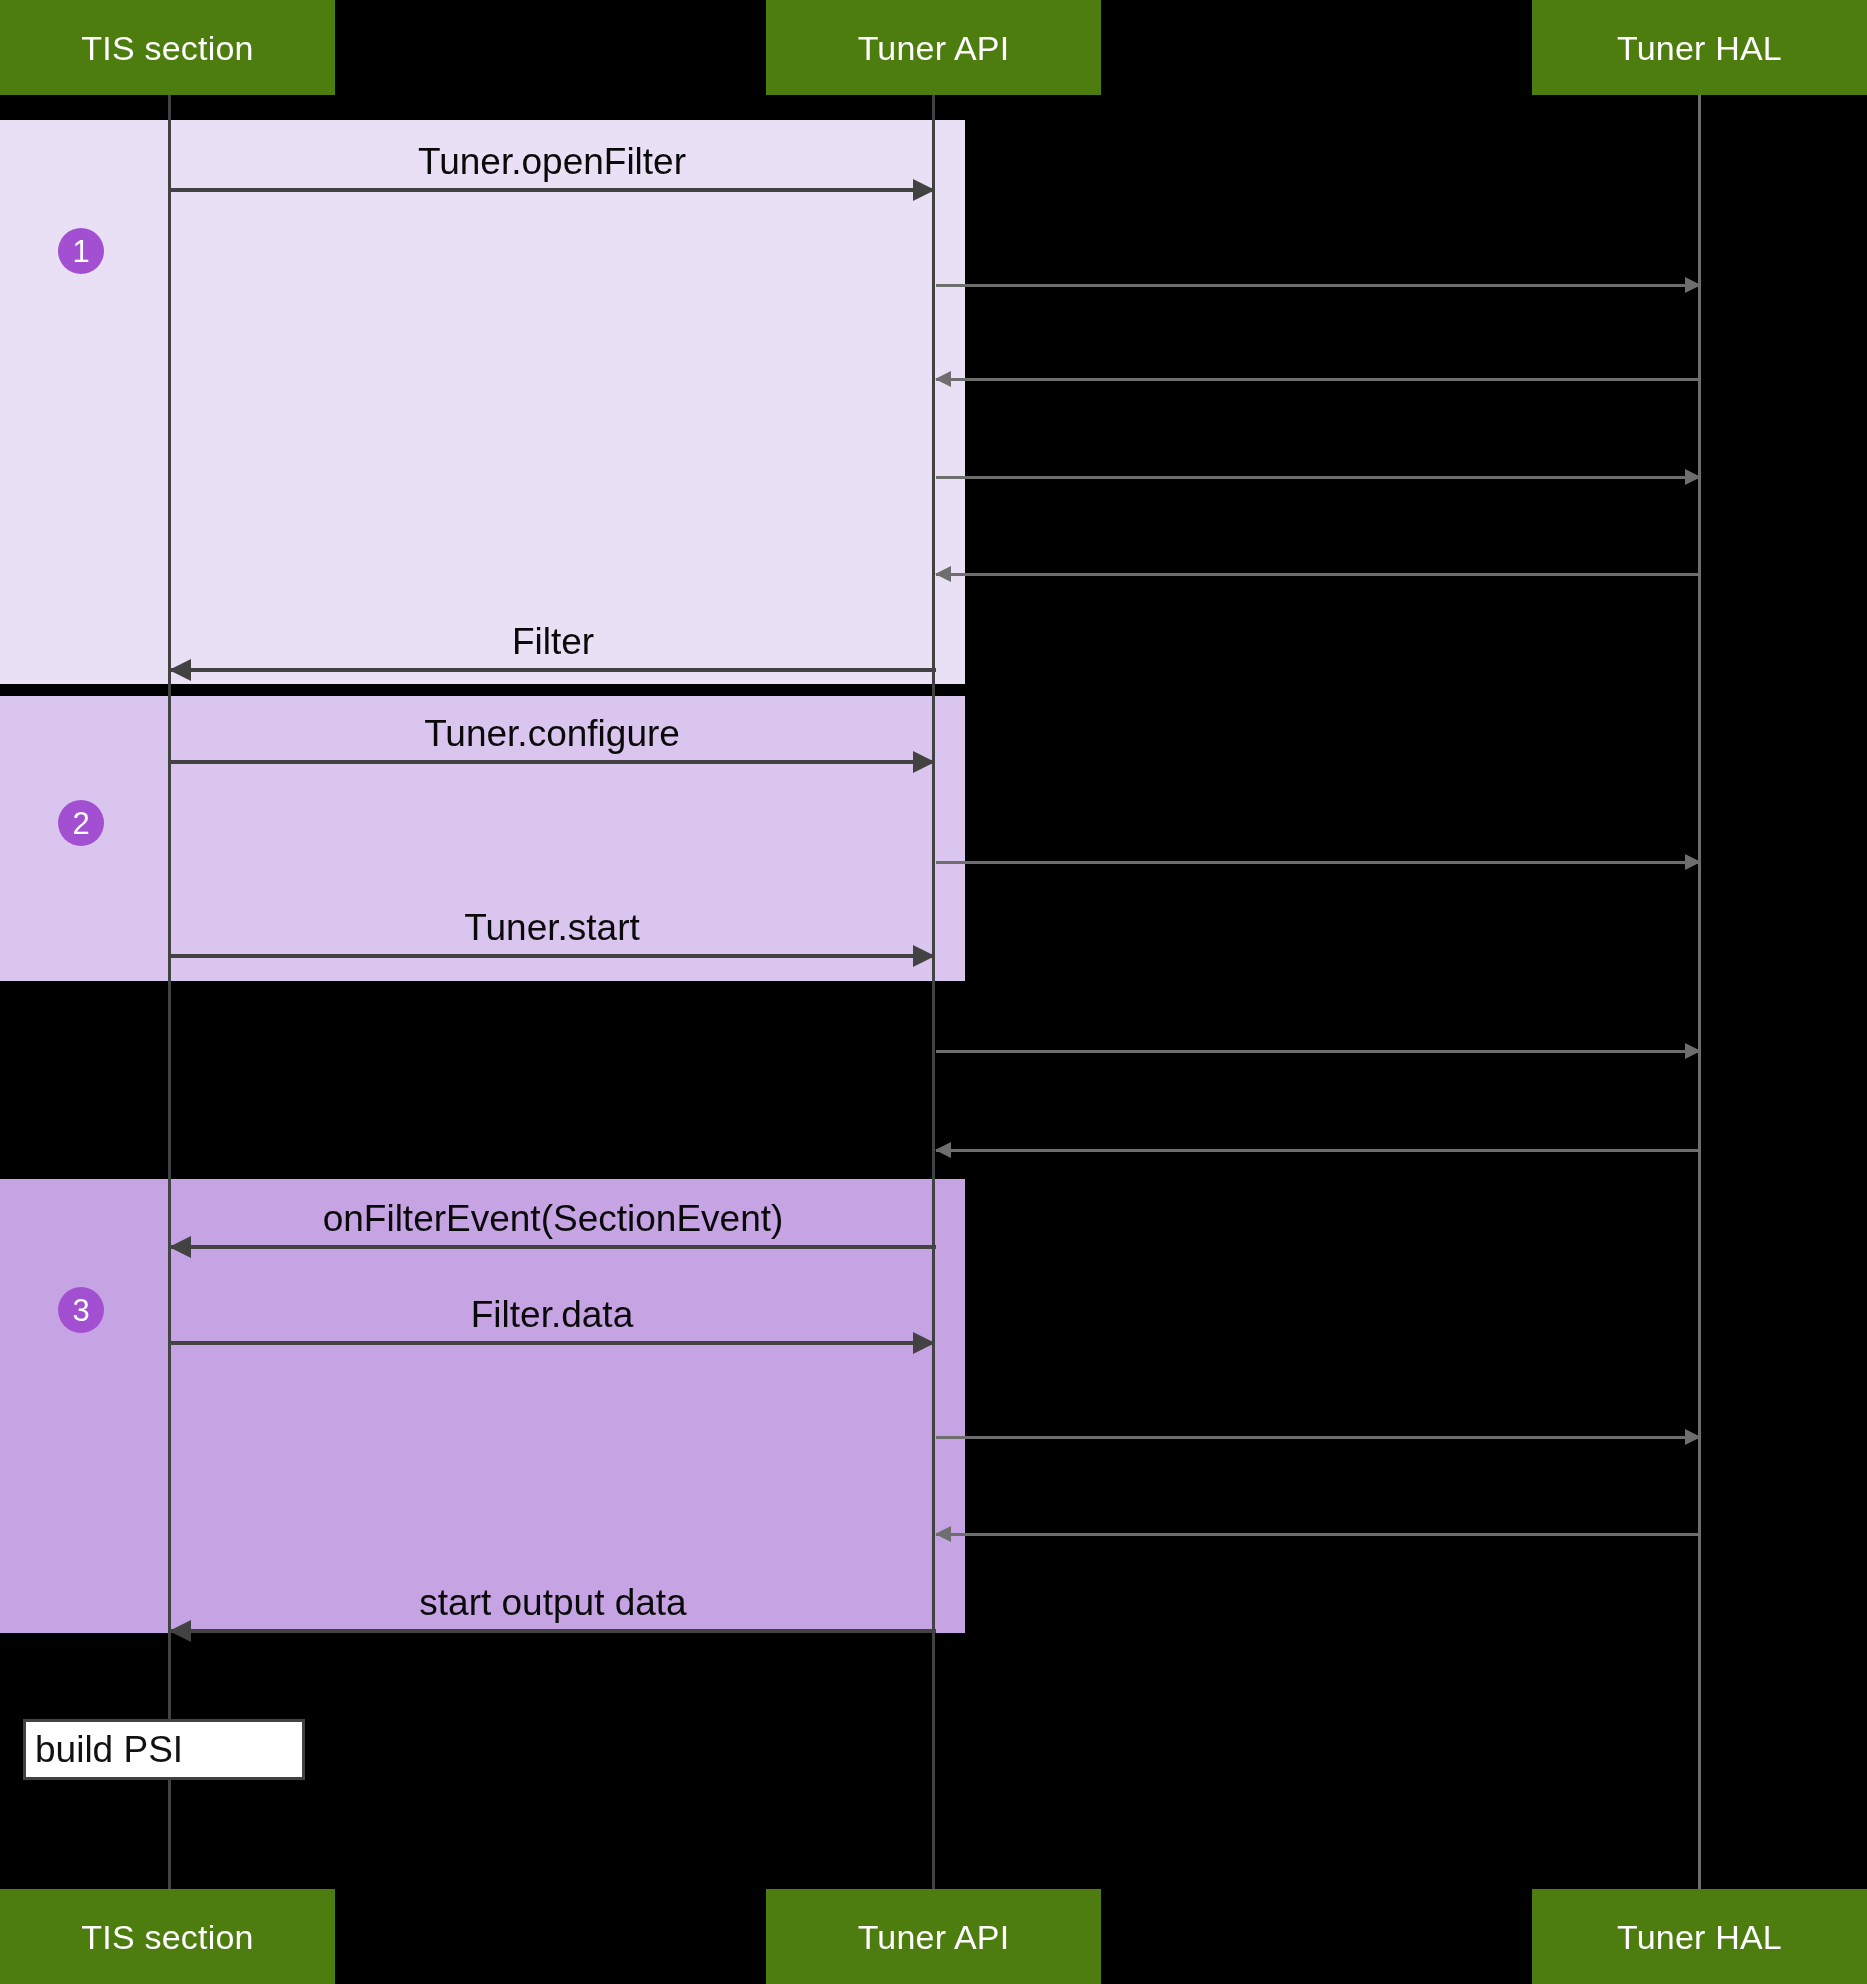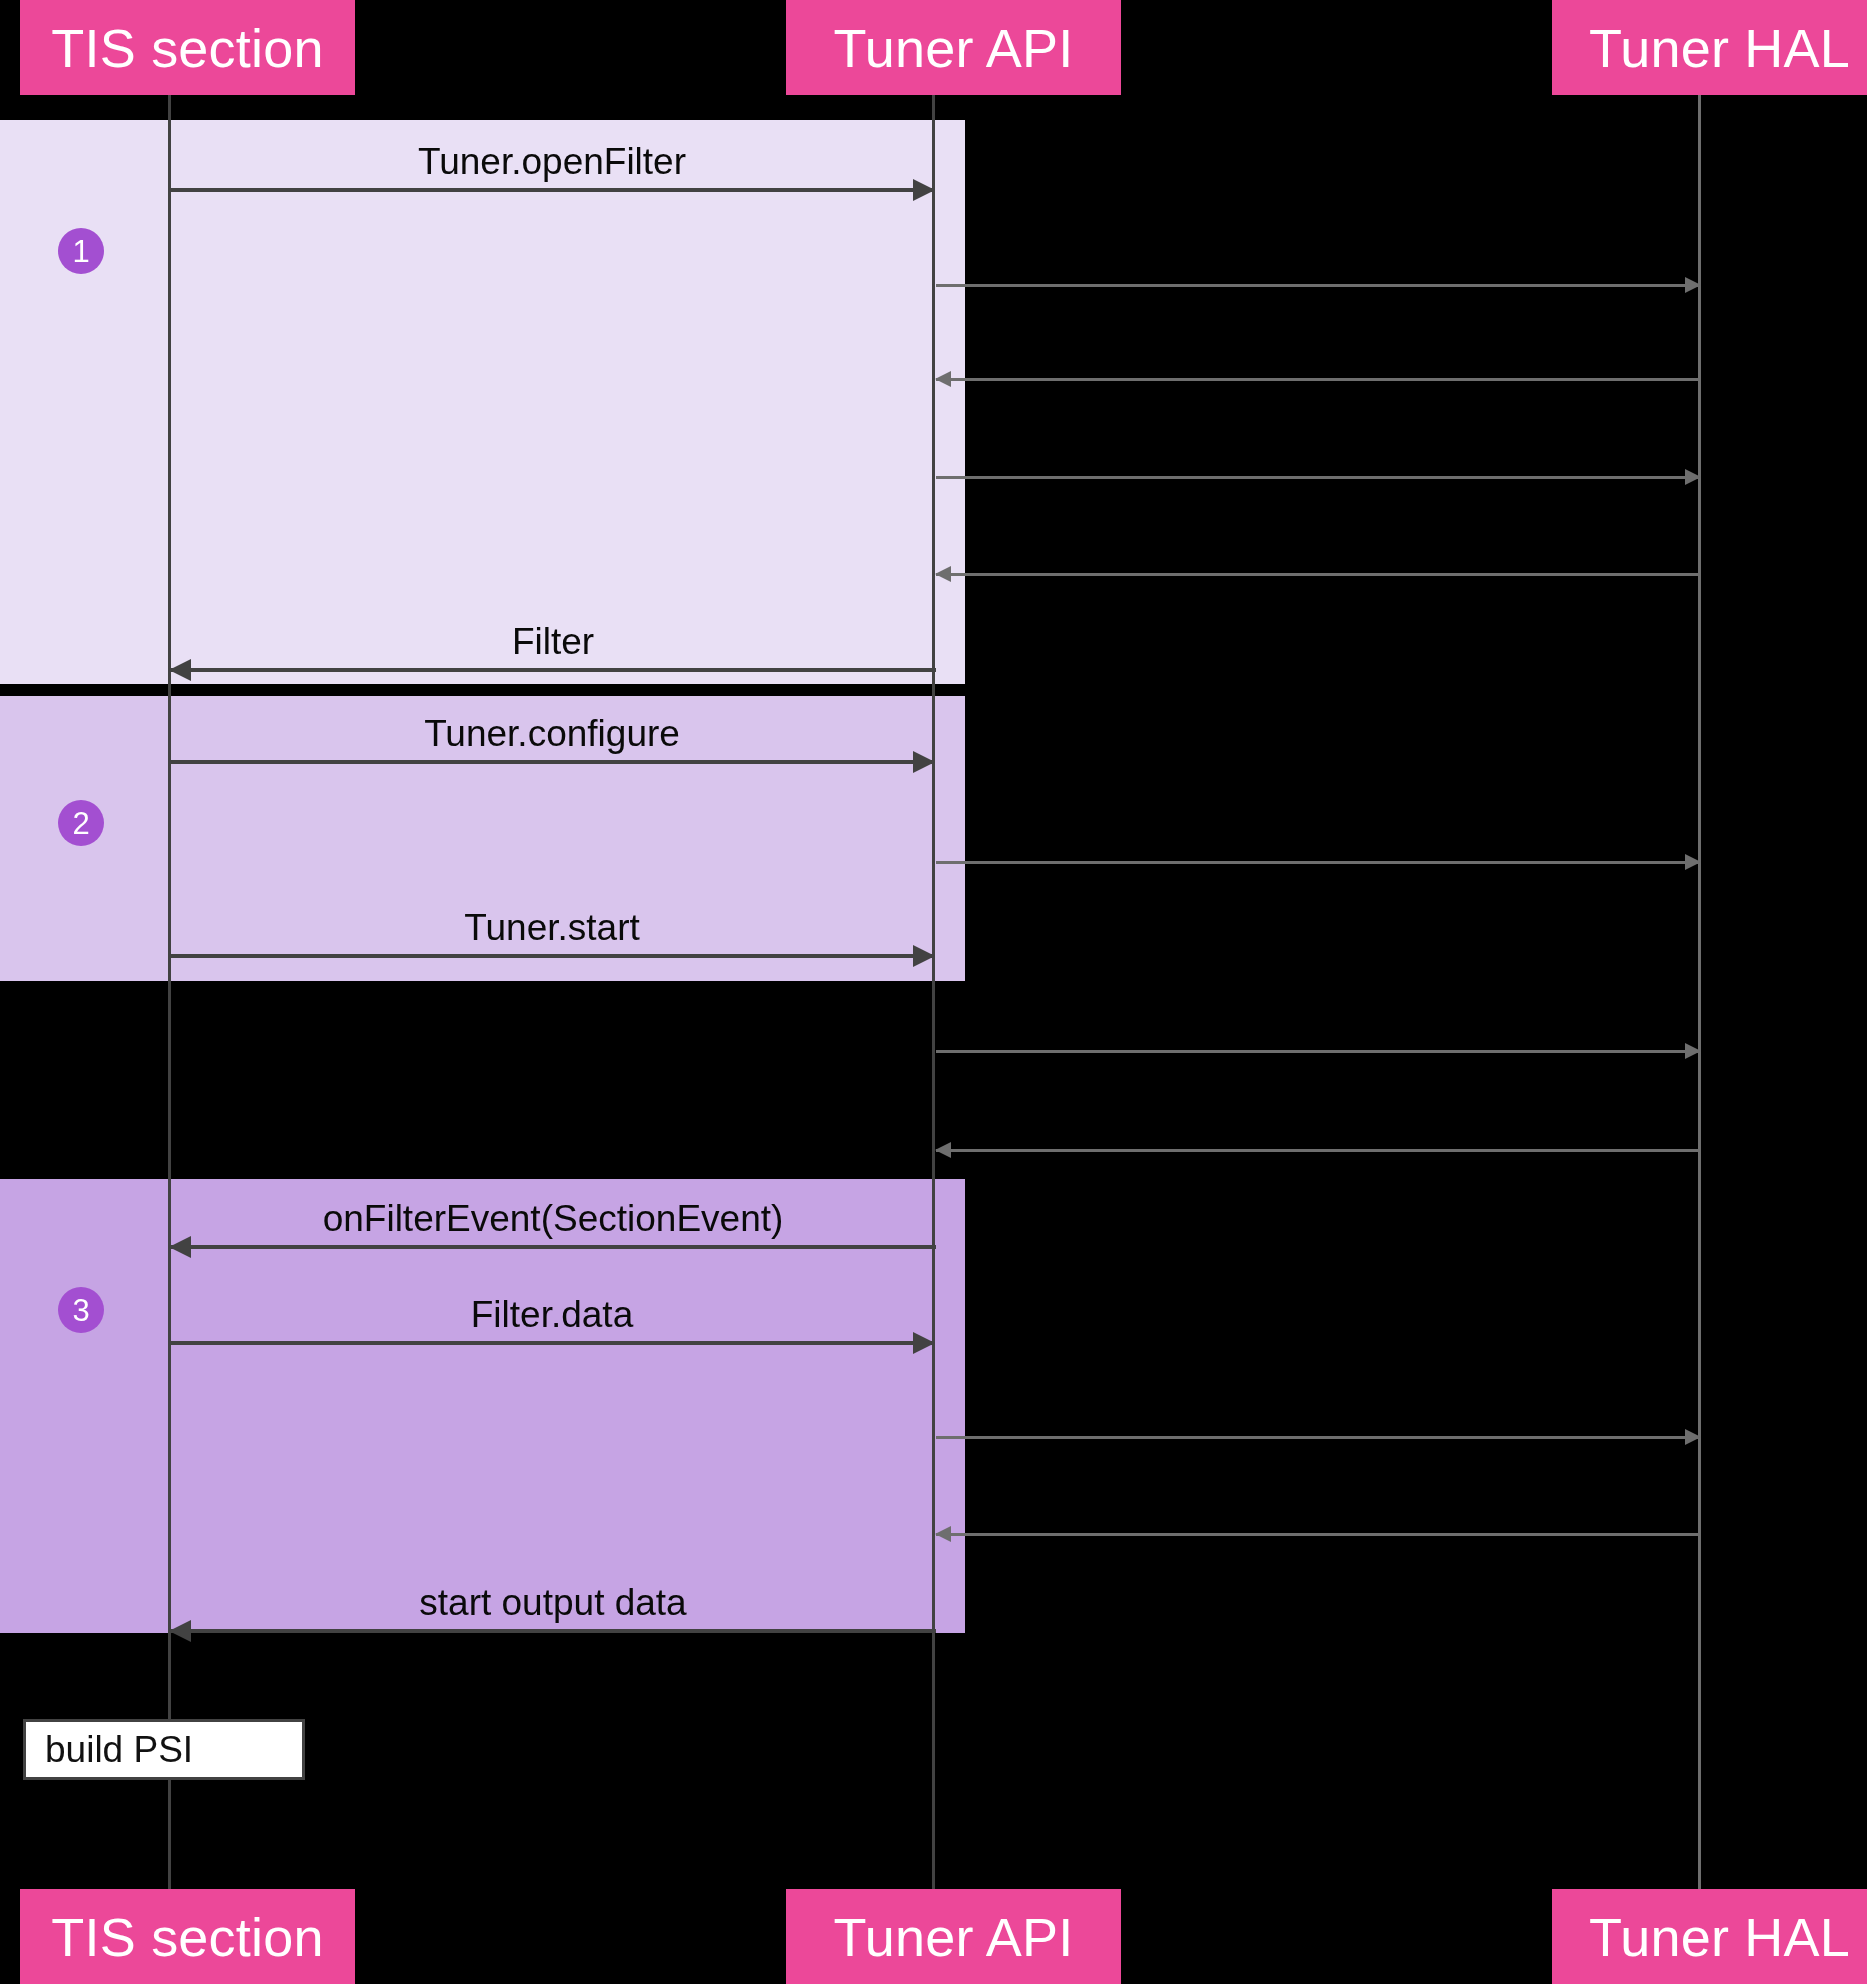--- a/index.html
+++ b/index.html
@@ -13,29 +13,28 @@
   #stage {
     position: relative;
     width: 1867px;
     height: 1985px;
     background: #000000;
   }
 
   
   .actor-box {
     position: absolute;
-    background: #ec4899;
+    background: #4d7c0f;
     color: #FFFFFF;
     display: flex;
     align-items: center;
     justify-content: center;
-    font-size: 54px;
+    font-size: 34px;
     letter-spacing: 0.2px;
     line-height: 1;
-    margin-left: 20px;
   }
 
   
   .lifeline {
     position: absolute;
     width: 3.3px;
     background: #424242;
   }
 
   
@@ -124,21 +123,21 @@
 
   
   .note {
     position: absolute;
     background: #FFFFFF;
     border: 3.3px solid #424242;
     color: #111111;
     font-size: 37px;
     display: flex;
     align-items: center;
-    padding-left: 19px;
+    padding-left: 9px;
     line-height: 1;
   }
 </style>
 </head>
 <body>
 
 <div id="stage">
 
   <div class="band b1" style="top:120px; width:954px; height:564px;"></div>
   <div class="band b2" style="top:696px; width:954px; height:285px;"></div>

